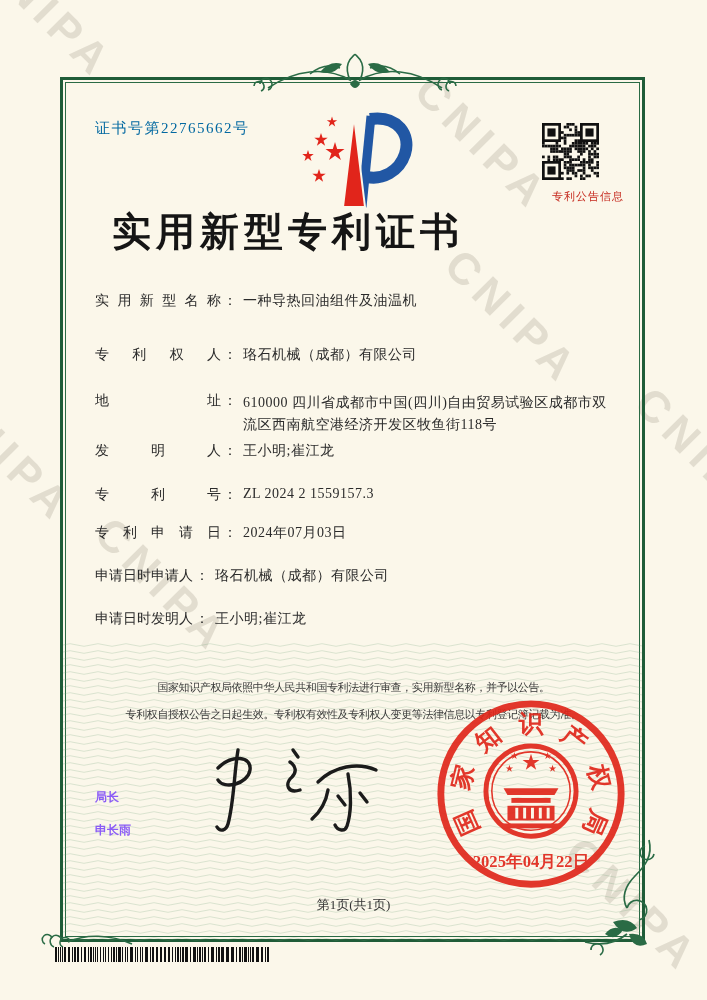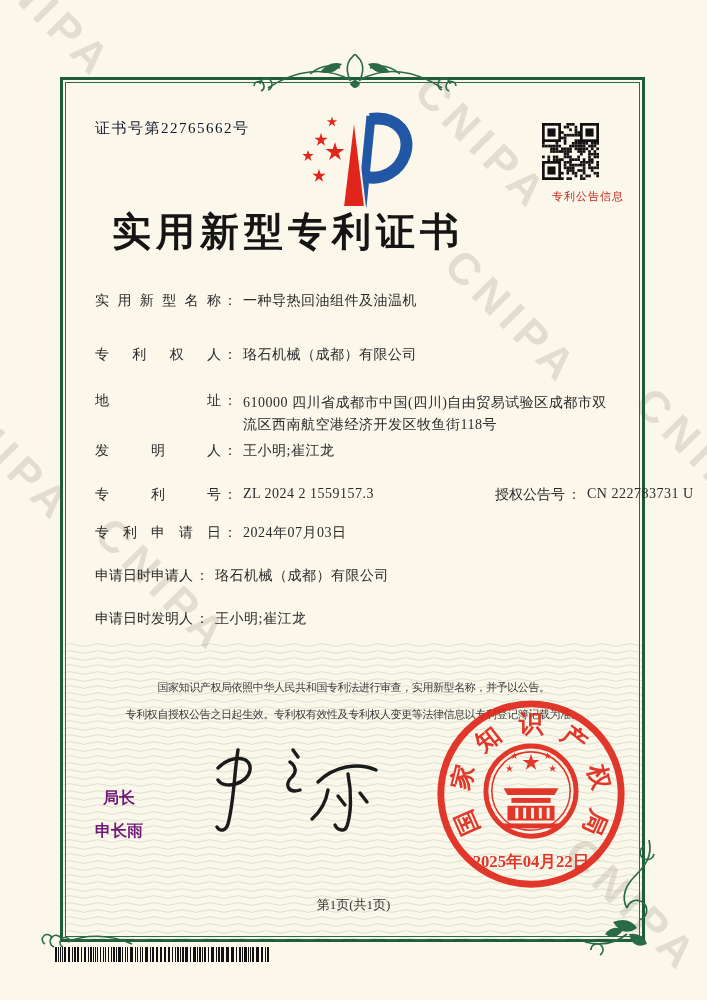--- a/index.html
+++ b/index.html
@@ -13,21 +13,21 @@
     position:absolute;font-family:"Liberation Sans","DejaVu Sans",sans-serif;
     font-weight:700;font-size:44px;letter-spacing:7px;color:rgba(170,163,146,0.30);
     transform:rotate(45deg);white-space:nowrap;pointer-events:none;user-select:none;
   }
   .frame{
     position:absolute;left:60px;top:77px;width:585px;height:865px;
     border:3px solid #1f5c38;box-sizing:border-box;
   }
   .frame-inner{position:absolute;inset:2px;border:1px solid #2a6b45;}
   #waves{position:absolute;left:63px;top:640px;pointer-events:none;}
-  .cert-no{position:absolute;left:95px;top:119px;font-size:15px;letter-spacing:1.5px;color:#0f172a;}
+  .cert-no{position:absolute;left:95px;top:119px;font-size:15px;letter-spacing:1.5px;color:#0369a1;}
   #logo{position:absolute;left:298px;top:110px;}
   #qr{position:absolute;left:542px;top:123px;}
   .qr-caption{
     position:absolute;left:524px;top:189px;width:100px;text-align:right;
     font-size:11px;color:#c5281c;letter-spacing:1px;
   }
   .title{
     position:absolute;left:0;top:205px;width:576px;text-align:center;
     font-size:39px;font-weight:700;letter-spacing:5px;color:#151515;
   }
@@ -36,21 +36,21 @@
   .lbl-tight{display:inline-block;vertical-align:top;}
   .colon{display:inline-block;margin:0 6px 0 2px;vertical-align:top;}
   .val{display:inline-block;vertical-align:top;letter-spacing:0.5px;}
   .val-wrap{white-space:normal;width:372px;line-height:22px;}
   .rcol{position:absolute;left:400px;top:0;}
   .notice{position:absolute;left:70px;top:674px;width:567px;text-align:center;
     font-size:11px;letter-spacing:-0.4px;line-height:27px;color:#3a3a3a;}
   .notice div{white-space:nowrap;}
   .sig-block{position:absolute;left:95px;top:781px;
     font-family:"Liberation Sans","DejaVu Sans",sans-serif;
-    font-size:16px;font-weight:600;color:#701a75;line-height:33px;text-align:center;}
+    font-size:12px;font-weight:600;color:#8b5cf6;line-height:33px;}
   #signature{position:absolute;left:200px;top:740px;}
   #seal{position:absolute;left:433px;top:698px;}
   .footer-page{position:absolute;left:0;top:896px;width:707px;text-align:center;
     font-size:13px;color:#333;}
   #barcode{position:absolute;left:55px;top:947px;}
   svg{display:block;}
 </style>
 </head>
 <body>
 
@@ -354,23 +354,20 @@
 <div class="row" style="top:392px;">
   <span class="lbl">地址</span><span class="colon">：</span><span class="val val-wrap">610000 四川省成都市中国(四川)自由贸易试验区成都市双流区西南航空港经济开发区牧鱼街118号</span>
 </div>
 
 <div class="row" style="top:442px;">
   <span class="lbl">发明人</span><span class="colon">：</span><span class="val">王小明;崔江龙</span>
 </div>
 
 <div class="row" style="top:486px;width:560px;">
   <span class="lbl">专利号</span><span class="colon">：</span><span class="val">ZL 2024 2 1559157.3</span>
-  <span class="rcol">
-    <span class="lbl-tight">授权公告号</span><span class="colon">：</span><span class="val">CN 222783731 U</span>
-  </span>
 </div>
 
 <div class="row" style="top:524px;width:560px;">
   <span class="lbl">专利申请日</span><span class="colon">：</span><span class="val">2024年07月03日</span>
 </div>
 
 <div class="row" style="top:567px;">
   <span class="lbl-tight">申请日时申请人</span><span class="colon">：</span><span class="val">珞石机械（成都）有限公司</span>
 </div>
 

